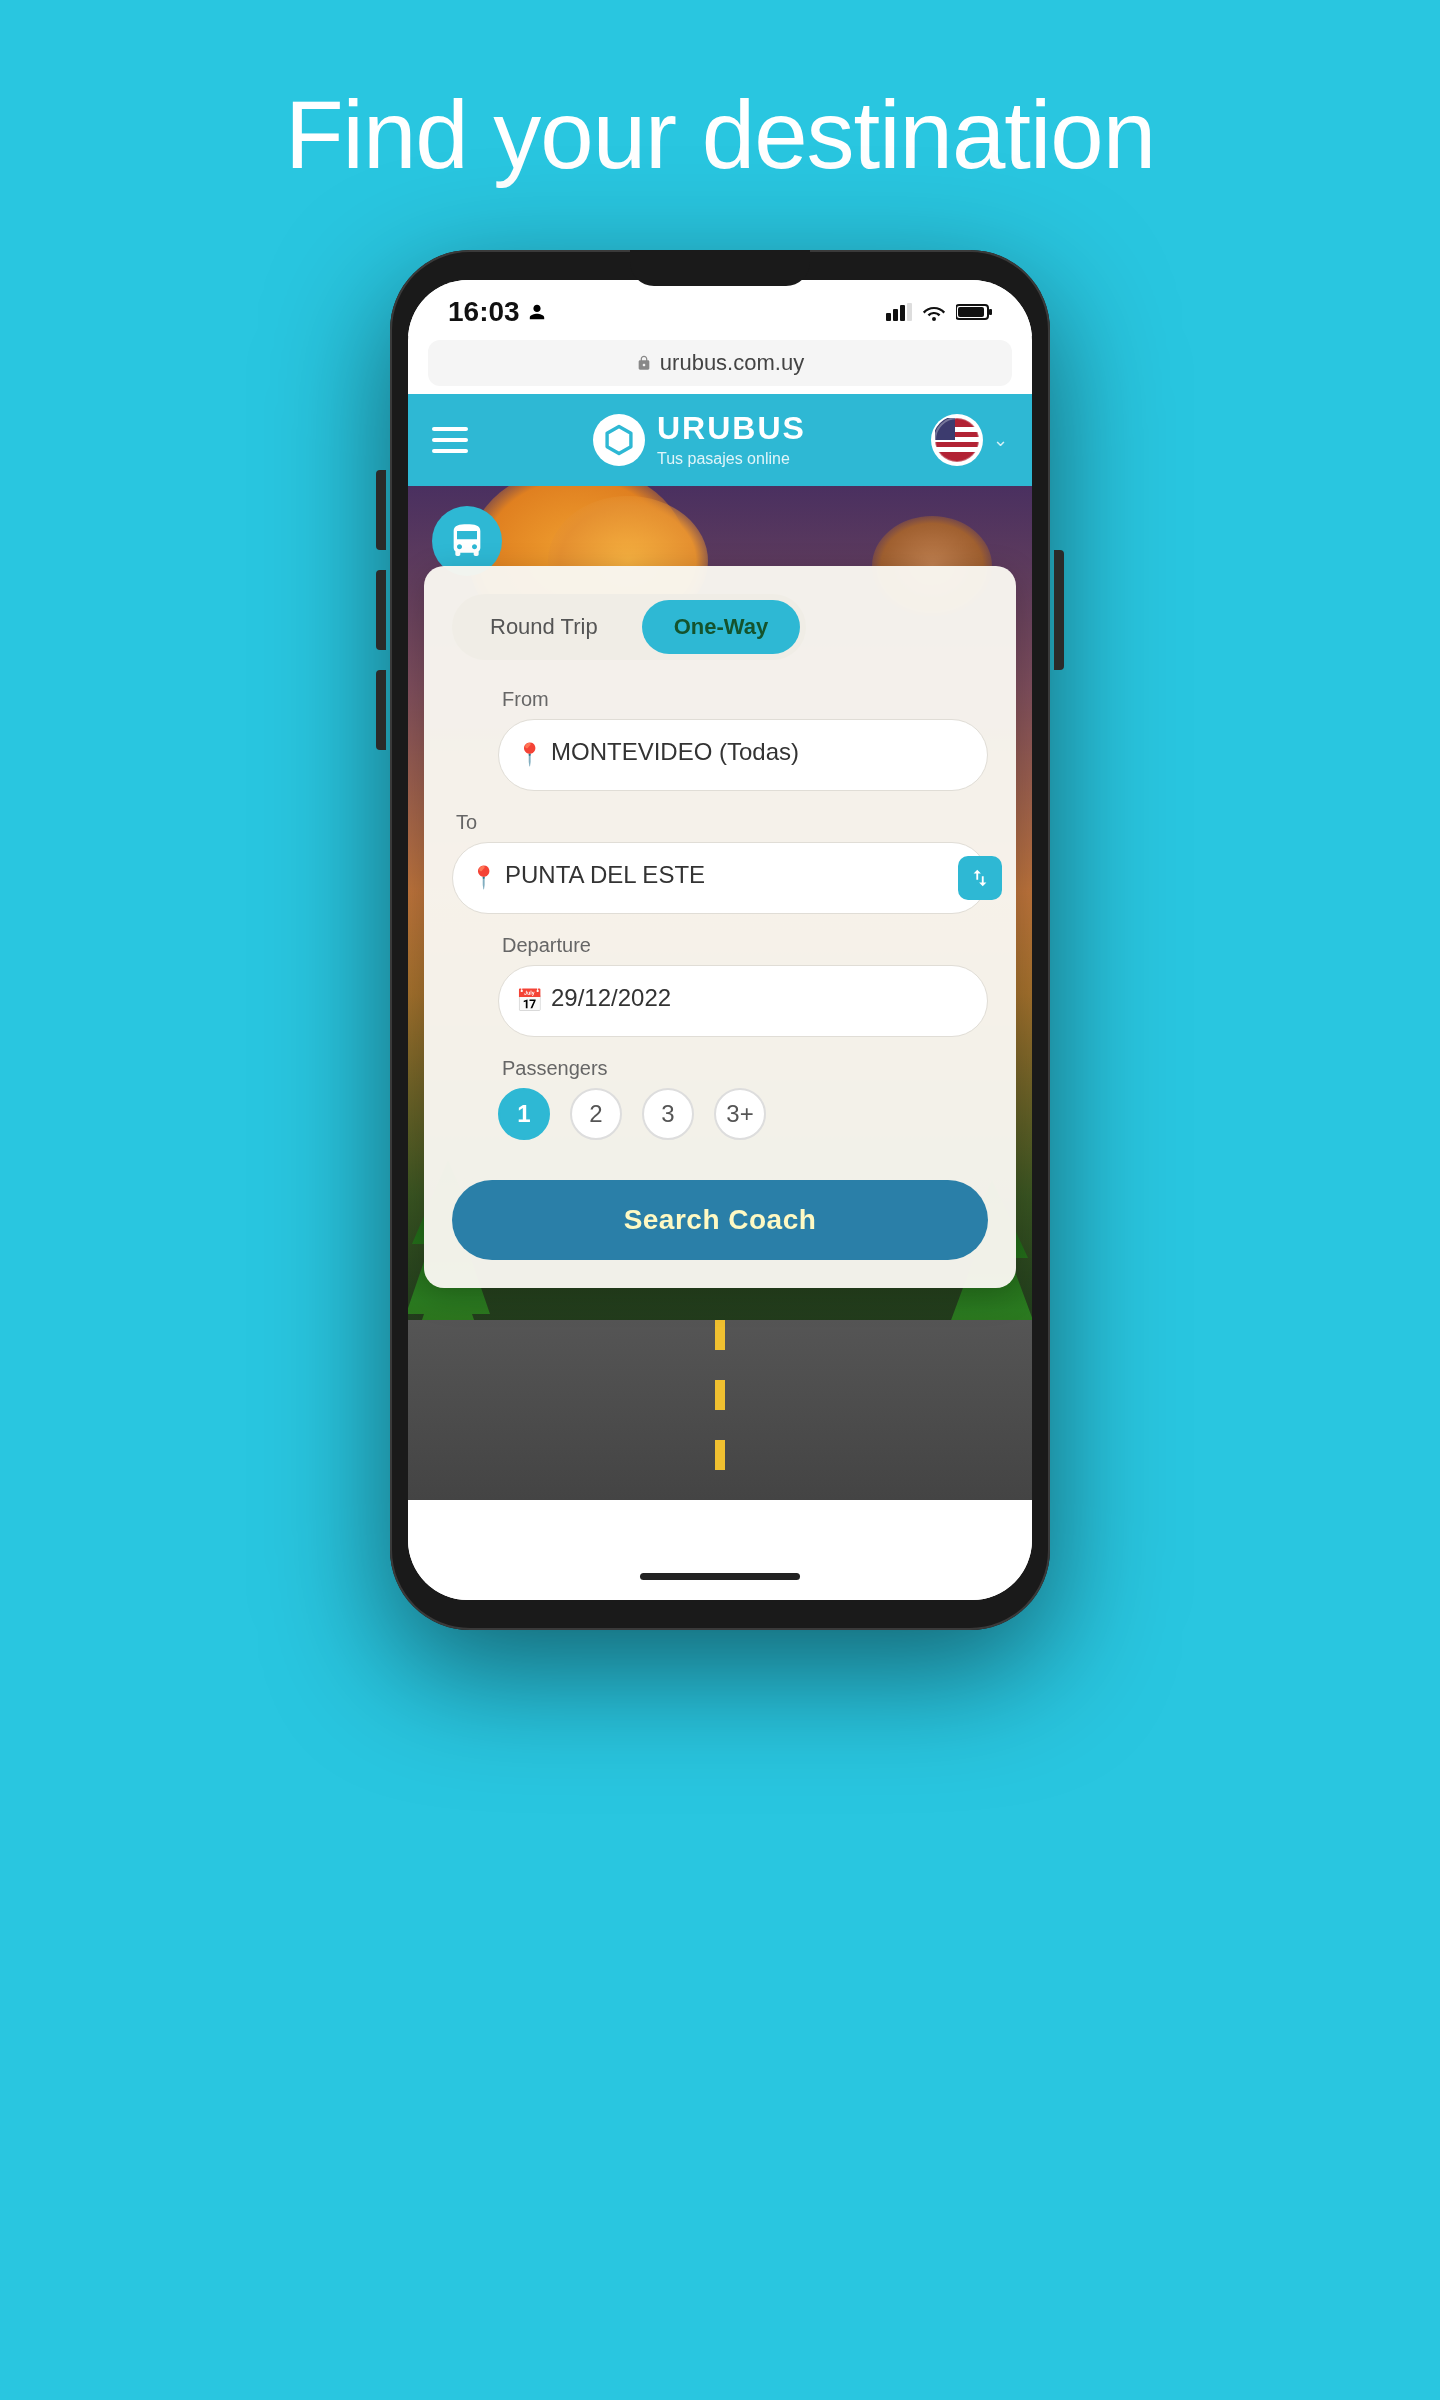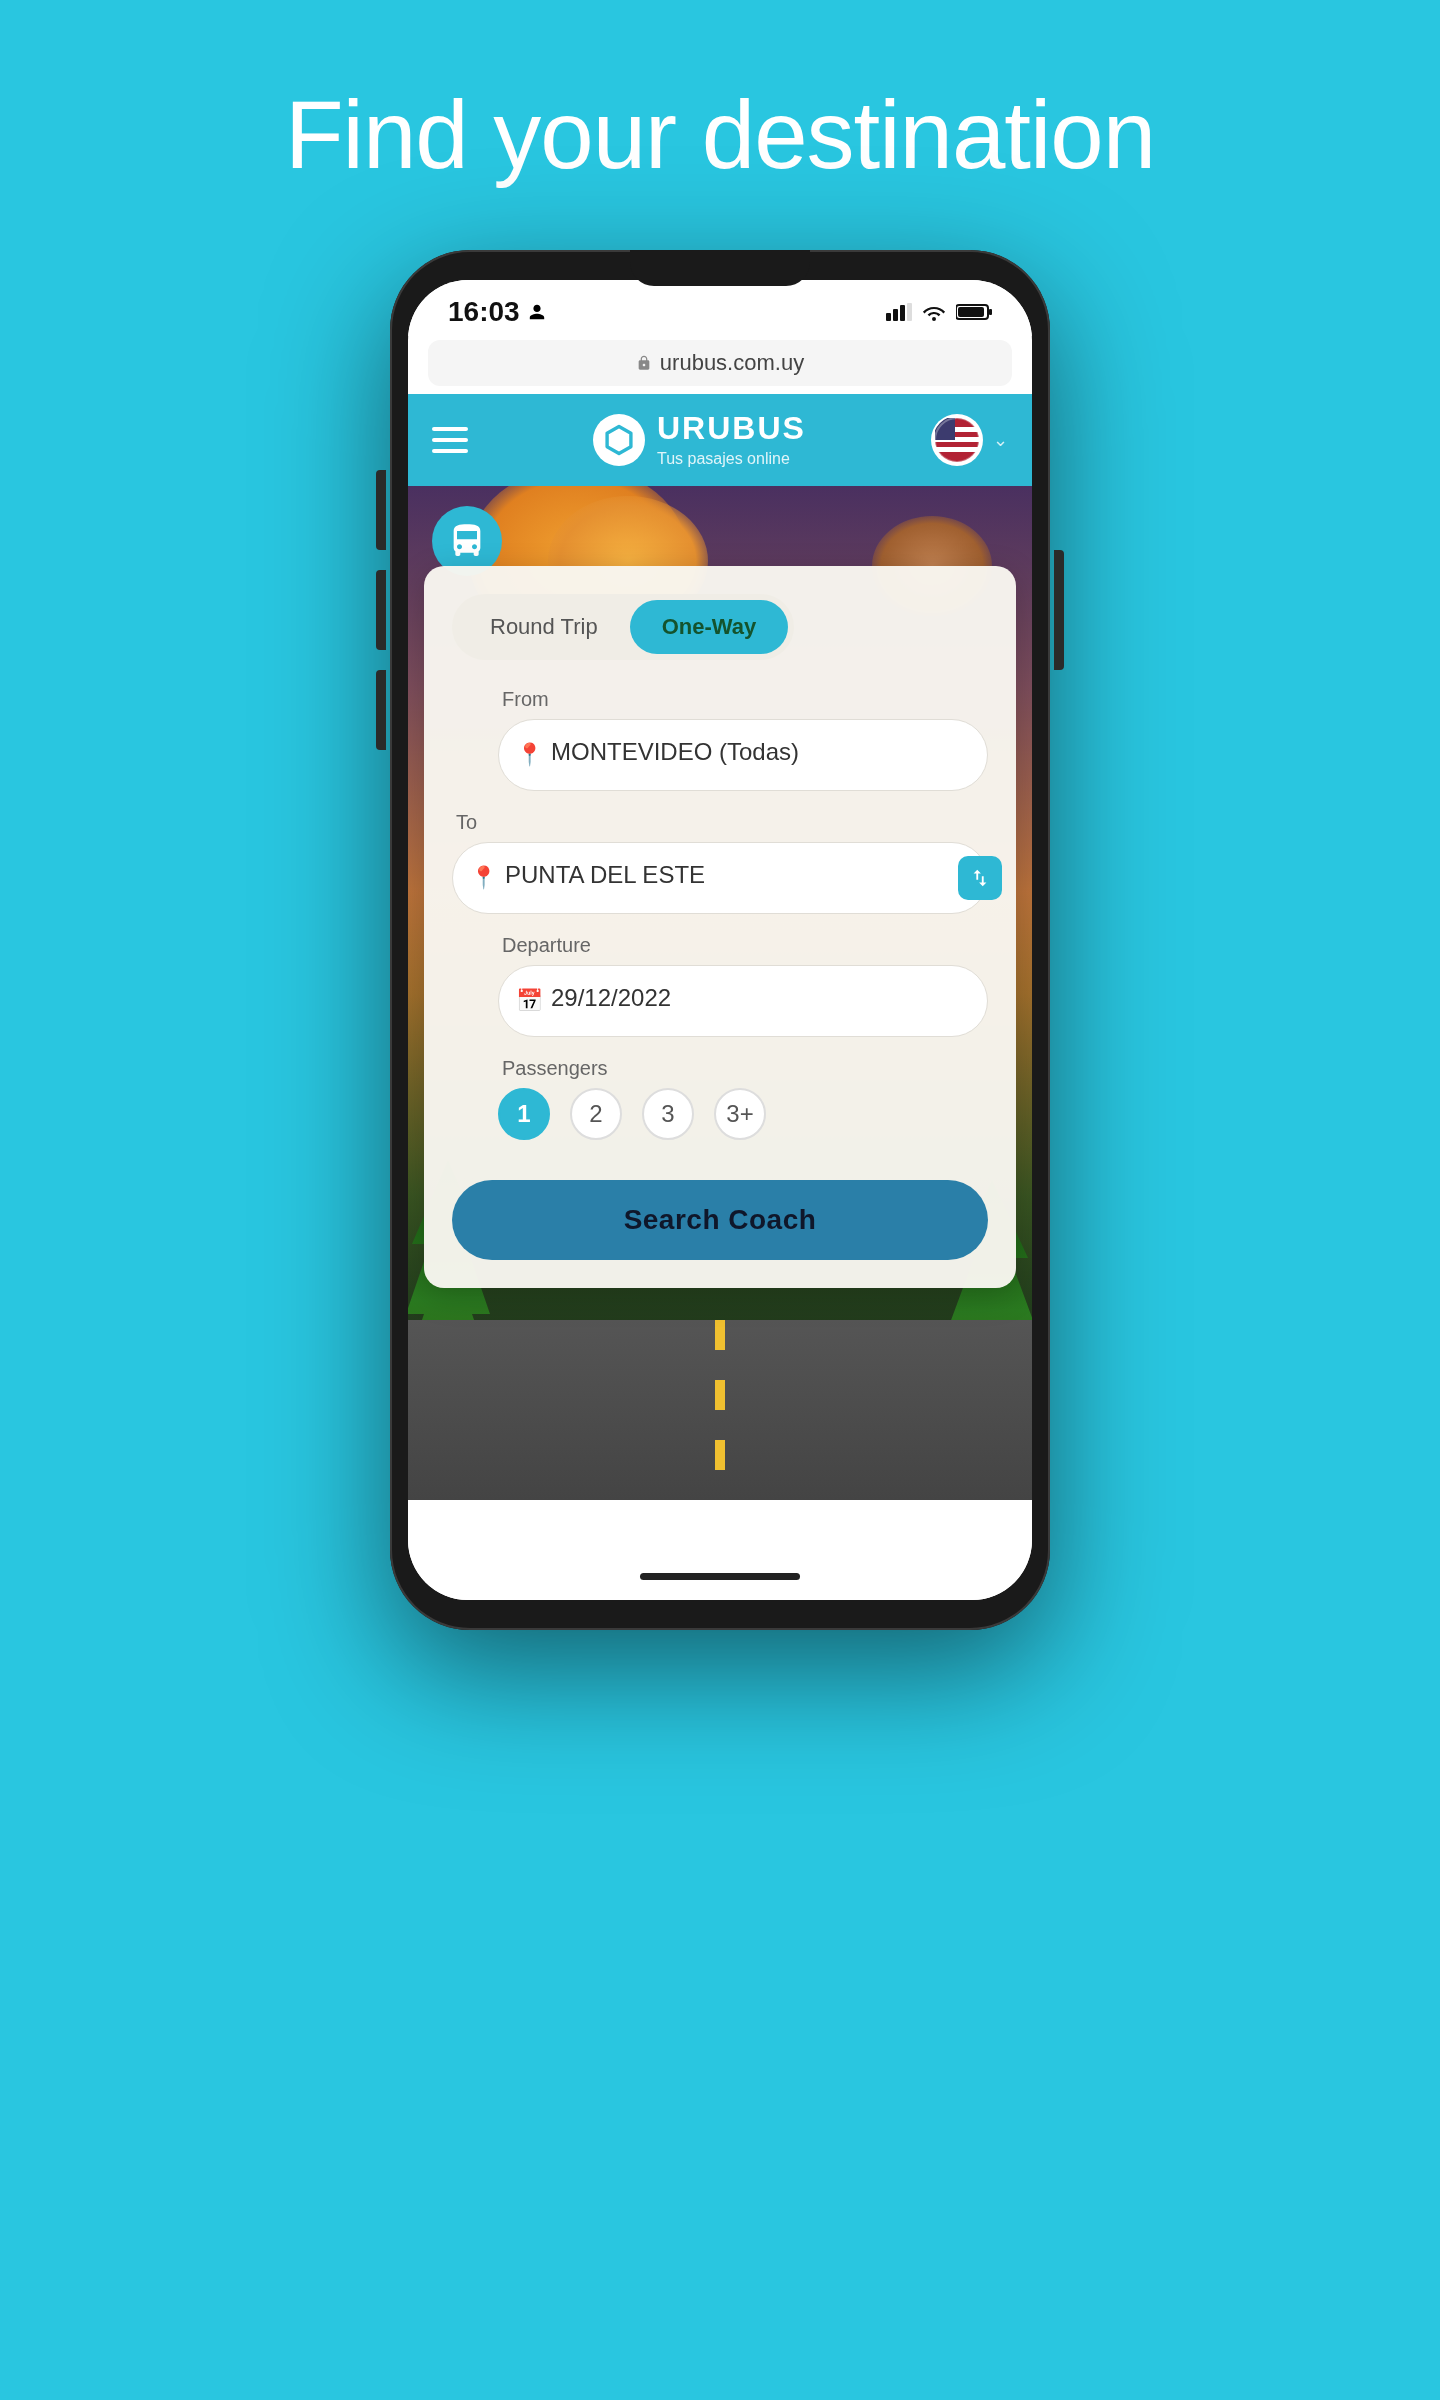--- a/index.html
+++ b/index.html
@@ -257,21 +257,21 @@
       box-shadow: 0 8px 32px rgba(0,0,0,0.2);
     }
 
     
     .trip-tabs {
       display: flex;
       background: #f0ede6;
       border-radius: 50px;
       padding: 6px;
       margin-bottom: 28px;
-      gap: 0;
+      gap: 12px;
       width: fit-content;
       justify-content: flex-end;
     }
 
     .tab-btn {
       padding: 14px 32px;
       border-radius: 50px;
       border: none;
       font-size: 22px;
       font-weight: 500;
@@ -377,21 +377,21 @@
       background: #2eb8d4;
       color: white;
       border-color: #2eb8d4;
       font-weight: 700;
     }
 
     
     .search-btn {
       width: 100%;
       background: #2a7fa8;
-      color: #0f172a;
+      color: #fef9c3;
       border: none;
       border-radius: 50px;
       padding: 24px;
       font-size: 28px;
       font-weight: 600;
       cursor: pointer;
       margin-top: 20px;
       letter-spacing: 0.5px;
     }
 

